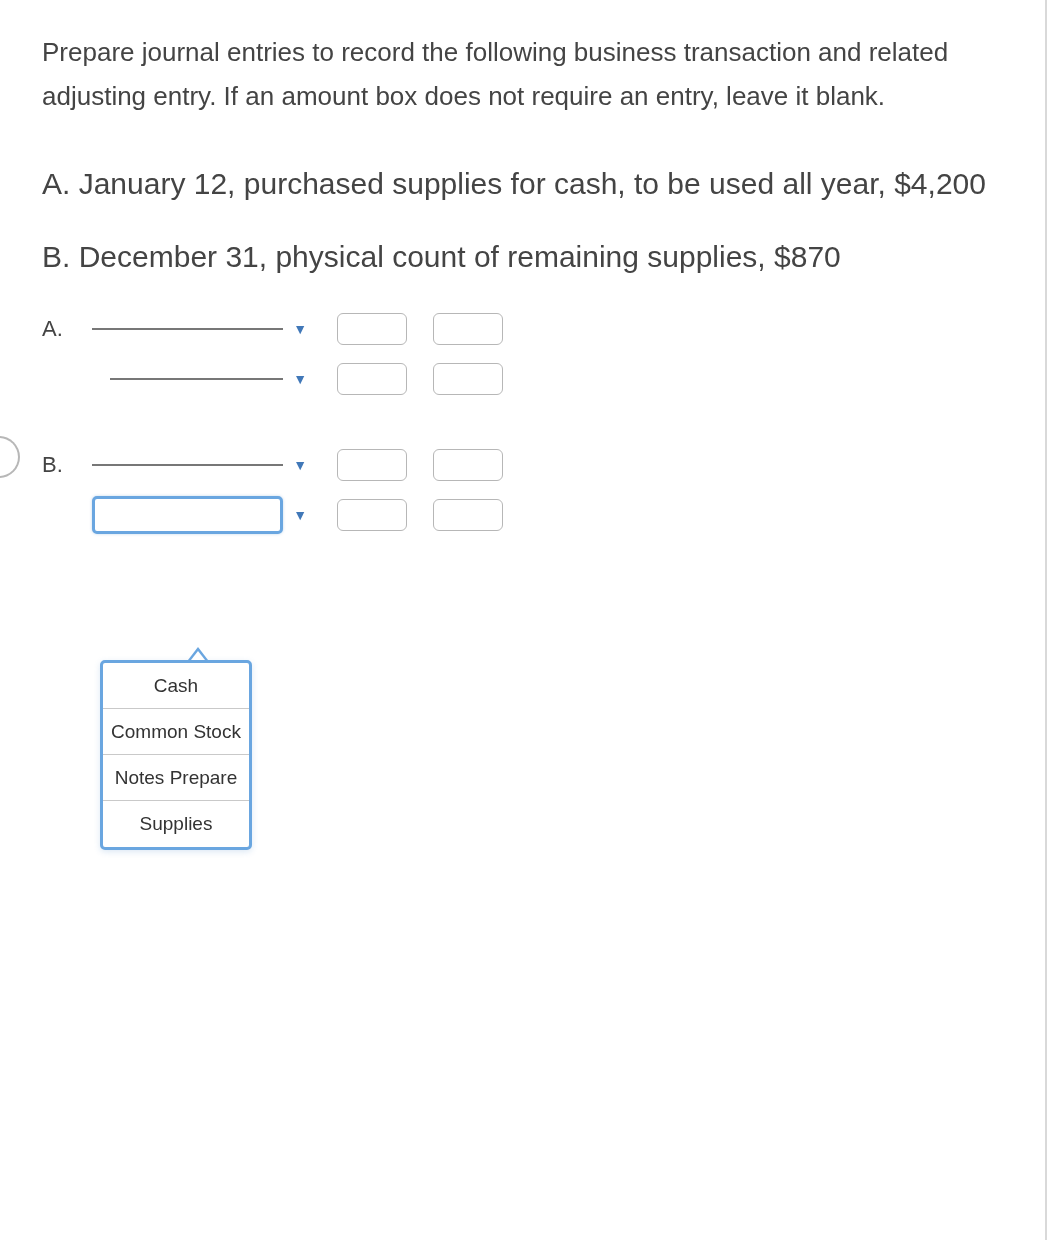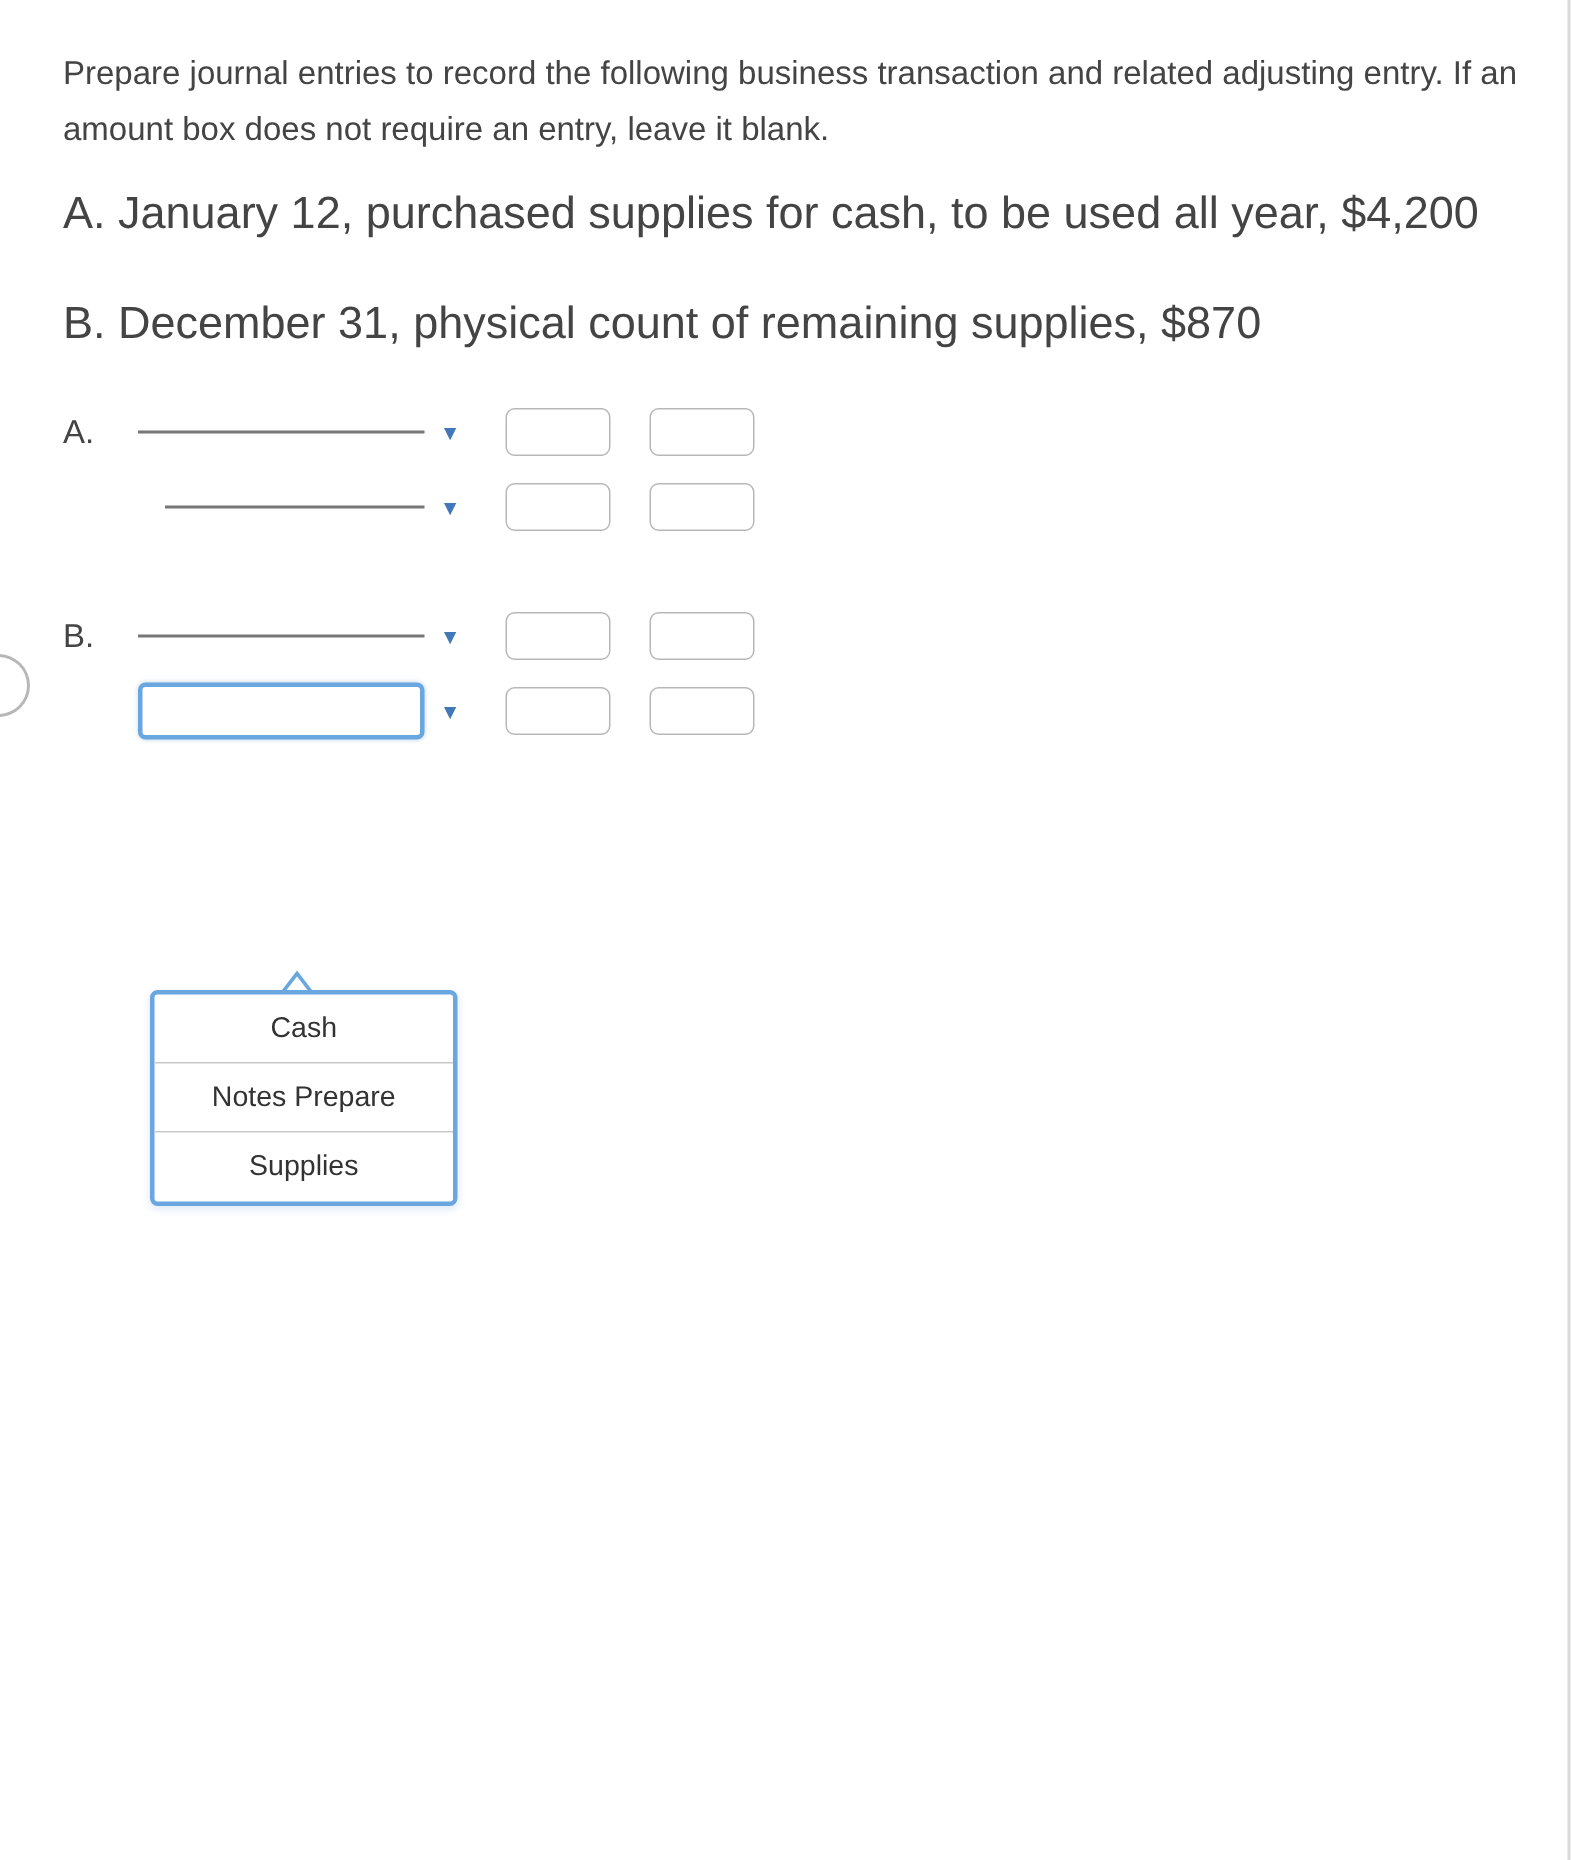--- a/index.html
+++ b/index.html
@@ -10,23 +10,23 @@
   }
   .page {
     width: 1047px;
     height: 1240px;
     border-right: 2px solid #d9d9d9;
     padding: 30px 30px 30px 42px;
     position: relative;
     color: #444;
   }
   .instr {
-    font-size: 22px;
+    font-size: 26px;
     line-height: 1.7;
-    margin-bottom: 12px;
+    margin-bottom: 40px;
   }
   .trans {
     font-size: 30px;
     line-height: 1.7;
     margin-bottom: 22px;
   }
   .entries { margin-top: 20px; }
   .entry { margin-bottom: 36px; }
   .row {
     display: flex;
@@ -78,21 +78,21 @@
     border-radius: 6px;
     background: #fff;
     font-size: 18px;
     text-align: center;
     color: #444;
   }
   .dropdown-list {
     position: absolute;
     left: 100px;
     top: 660px;
-    width: 205px;
+    width: 152px;
     border: 3px solid #6aa6e0;
     border-radius: 5px;
     background: #fff;
     box-shadow: 0 2px 6px rgba(80,140,200,0.2);
   }
   .dropdown-list .arrow-up {
     position: absolute;
     top: -16px;
     left: 85px;
     width: 0; height: 0;
@@ -193,17 +193,18 @@
           <input class="amt-input" value="" style="">
         </div>
       </div>
     </div>
 
   </div>
 
   <div class="dropdown-list">
     <div class="arrow-up"></div>
     <div class="dd-opt">Cash</div>
+    <div class="dd-opt">Common Stock</div>
     <div class="dd-opt">Notes Prepare</div>
     <div class="dd-opt">Supplies</div>
   </div>
 
 </div>
 
 </body></html>

